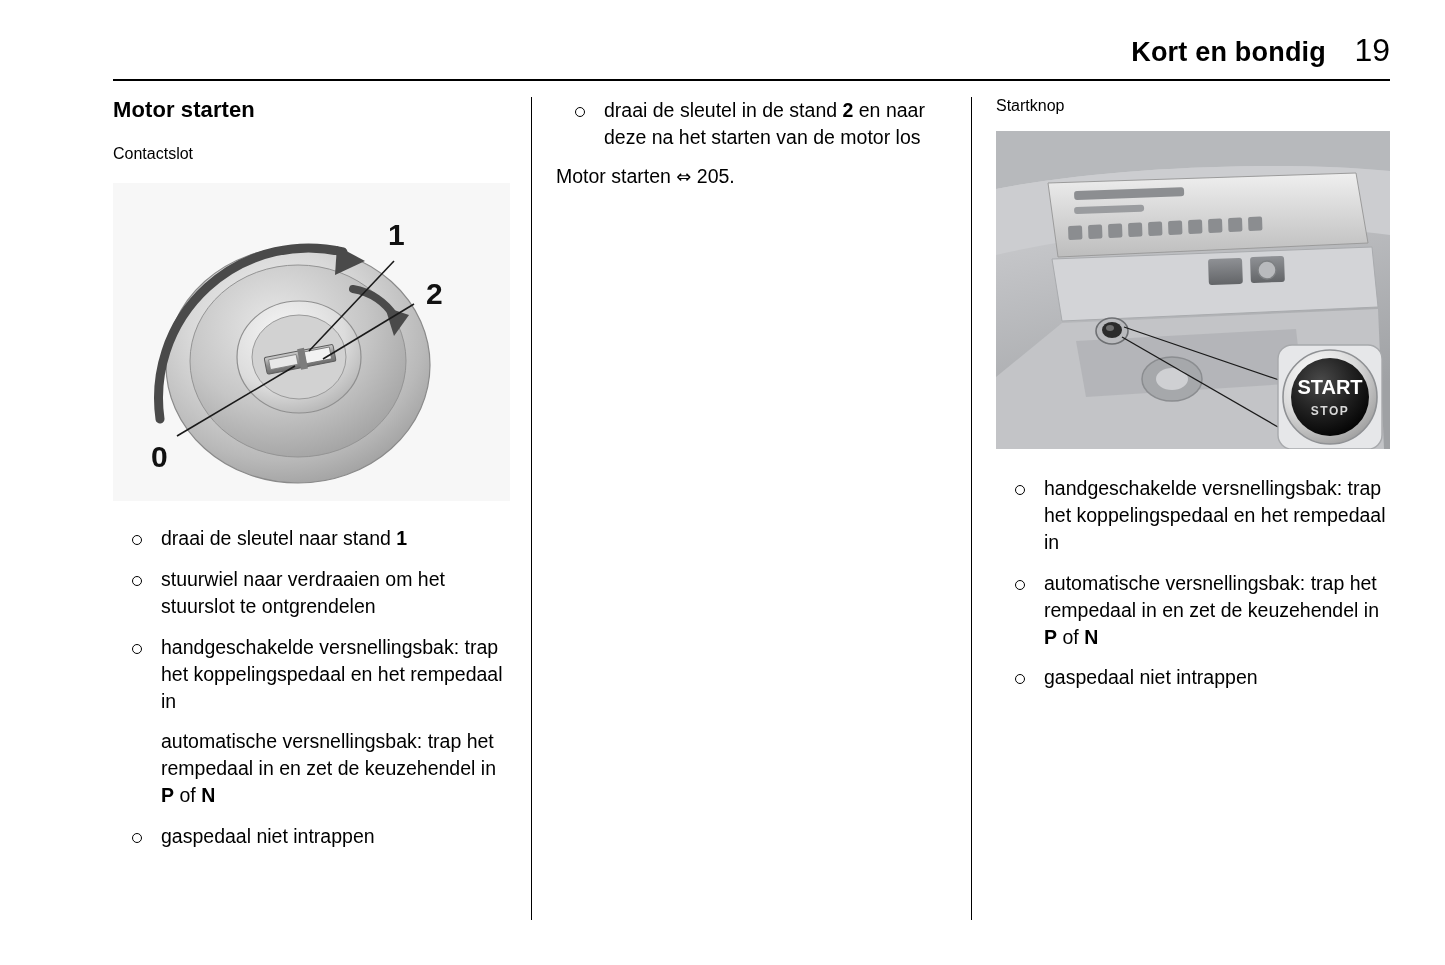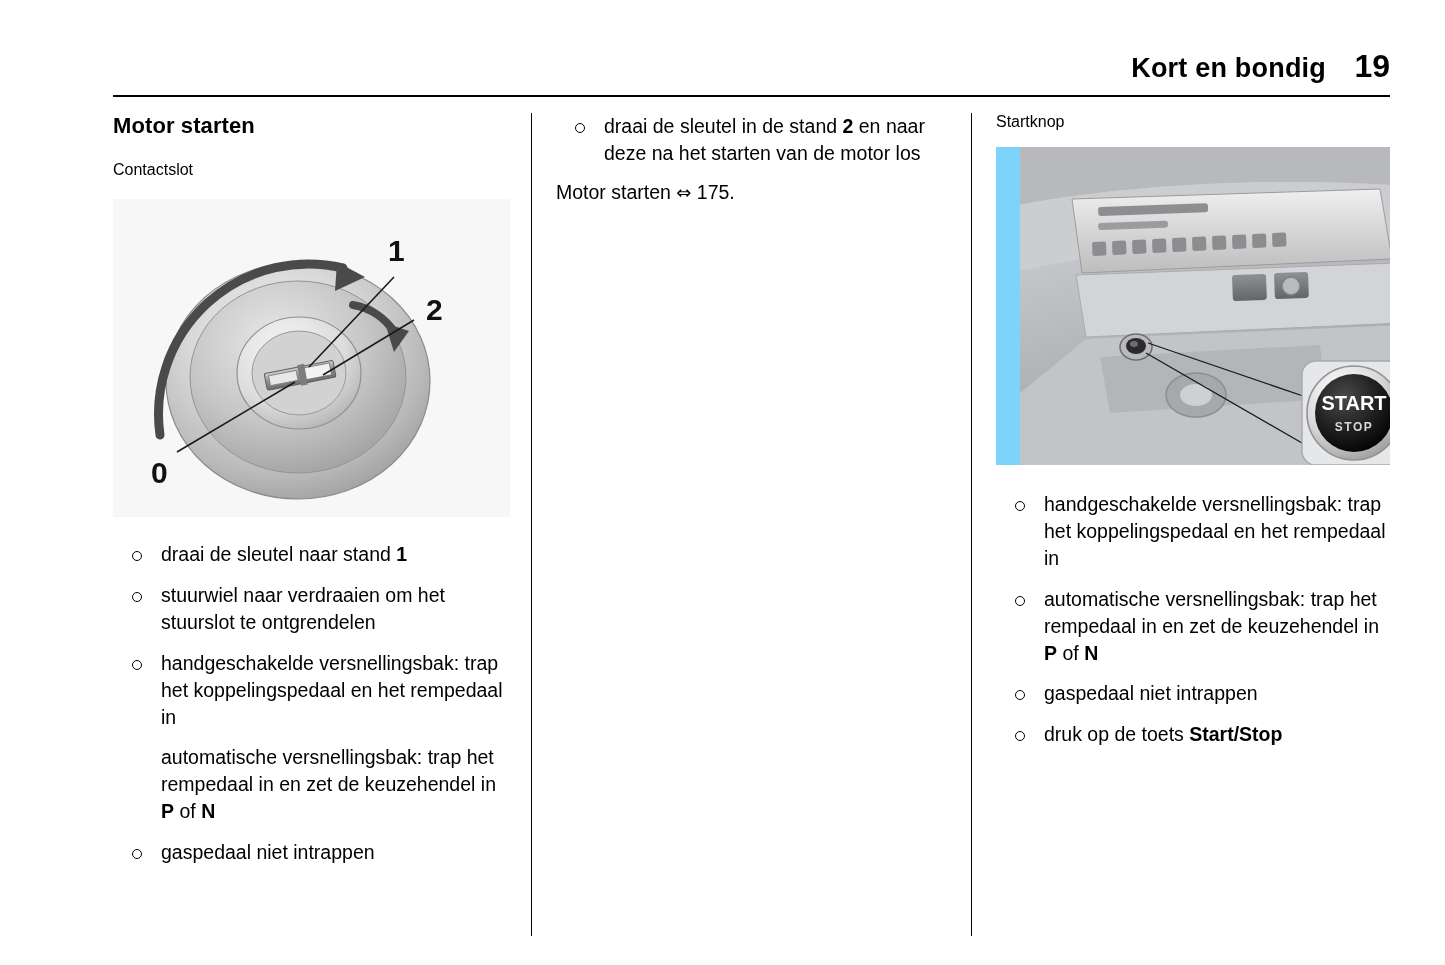--- a/index.html
+++ b/index.html
@@ -9,41 +9,41 @@
   }
   body {
     width: 1445px; height: 965px;
     font-family: "Liberation Sans", sans-serif;
     color: #000000;
     position: relative;
     overflow: hidden;
   }
   .page {
     position: absolute;
-    left: 0; top: 16px;
+    left: 0; top: 0;
     width: 1445px; height: 766px;
   }
   
   .header {
     position: absolute;
     left: 113px; top: 32px;
     width: 1277px;
     display: flex;
     align-items: baseline;
     justify-content: flex-end;
     gap: 20px;
   }
   .header-title {
     font-size: 27px;
     font-weight: bold;
     letter-spacing: 0.2px;
   }
   .header-pageno {
     font-size: 32px;
-    font-weight: bold;
+    font-weight: normal;
     min-width: 44px;
     text-align: right;
   }
   .header-rule {
     position: absolute;
     left: 113px; top: 79px;
     width: 1277px; height: 2px;
     background: #000000;
   }
   
@@ -121,21 +121,20 @@
   }
   .fig-ignition svg { display: block; }
 
   
   .fig-dash {
     position: relative;
     width: 394px; height: 318px;
     margin: 0 0 26px 0;
     background: #7dd3fc;
     overflow: hidden;
-    padding-left: 24px;
   }
   .fig-dash svg { display: block; }
 
   .lamp-glyph {
     display: inline-block;
     vertical-align: -2px;
     margin: 0 3px;
   }
 </style>
 </head>
@@ -231,21 +230,21 @@
 
   <div class="col col2">
     <ul class="bullets">
       <li>
         <span>draai de sleutel in de stand </span><b class="keycap">2</b><span> en naar deze na het starten van de motor los</span>
       </li>
     </ul>
     <div class="xref">
       <span>Motor starten</span>
       <span class="arrow">⇔</span>
-      <span>175.</span>
+      <span>205.</span>
     </div>
   </div>
 
   <div class="col col3">
     <h3 class="subsection tight">Startknop</h3>
 
     <div class="fig-dash">
       <svg width="394" height="318" viewBox="0 0 394 318">
         <defs>
           <linearGradient id="dashBG" x1="0" y1="0" x2="0.3" y2="1">
@@ -330,19 +329,16 @@
     <ul class="bullets">
       <li>
         <span>handgeschakelde versnellingsbak: trap het koppelingspedaal en het rempedaal in</span>
       </li>
       <li>
         <span>automatische versnellingsbak: trap het rempedaal in en zet de keuzehendel in </span><b class="keycap">P</b><span> of </span><b class="keycap">N</b>
       </li>
       <li>
         <span>gaspedaal niet intrappen</span>
       </li>
-      <li>
-        <span>druk op de toets </span><b class="keycap">Start/Stop</b>
-      </li>
     </ul>
   </div>
 
 </div>
 
 </body></html>

